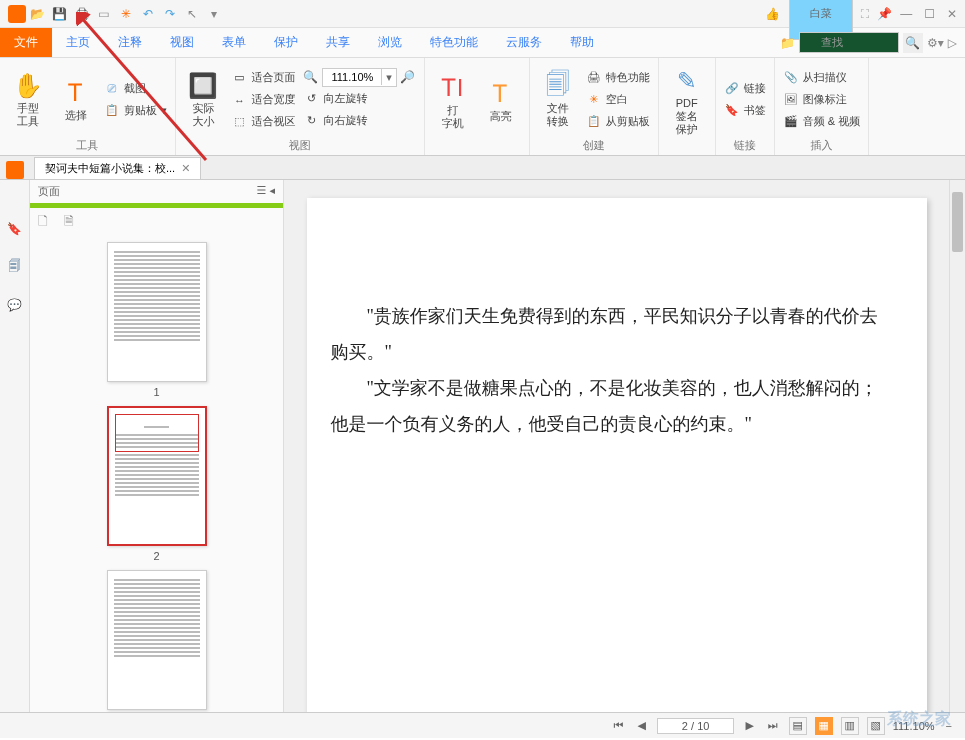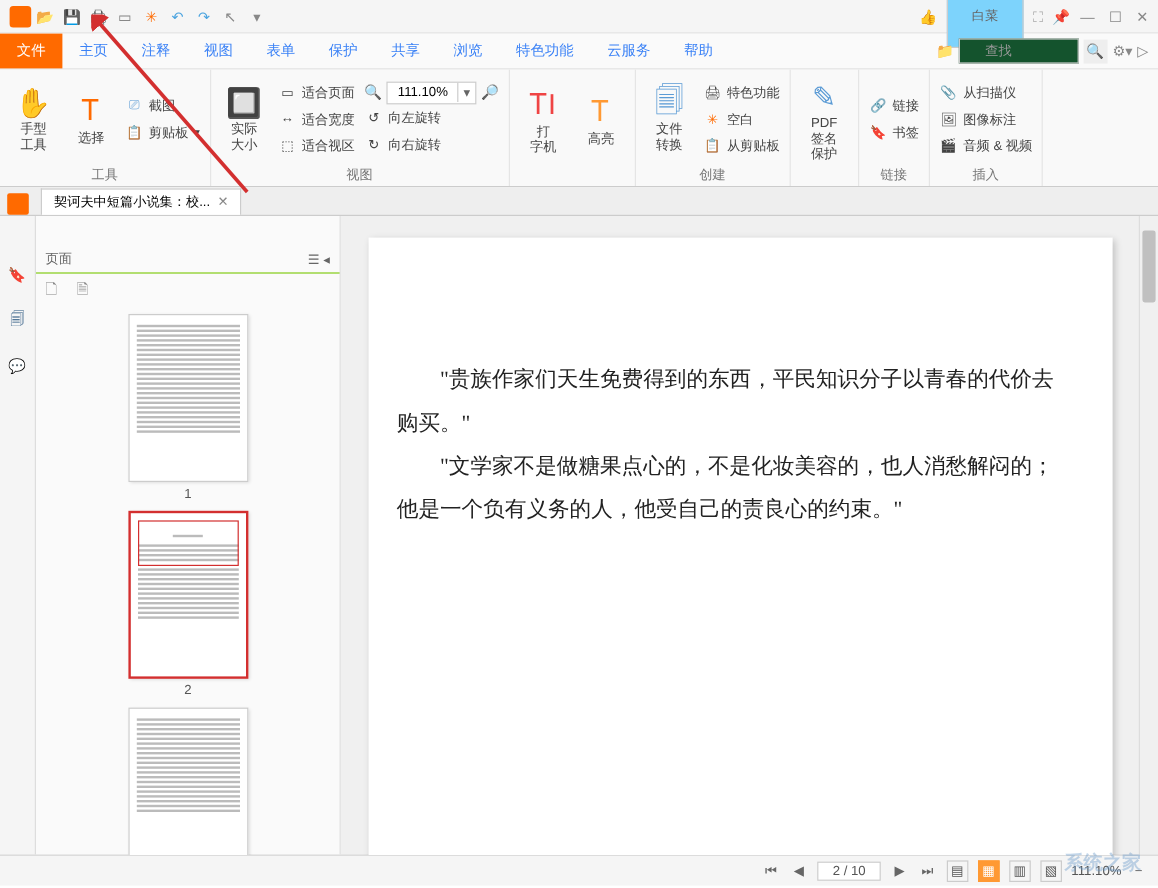--- a/index.html
+++ b/index.html
@@ -42,21 +42,21 @@
 .doctabs .dtab { background: #fff; border: 1px solid #ccc; border-bottom: none; padding: 3px 10px; font-size: 11px; display: flex; align-items: center; gap: 6px; margin-left: 4px; }
 .doctabs .close { color: #888; cursor: pointer; }
 .doctabs .translate-btn { margin-left: auto; background: #ff9933; color: #fff; padding: 3px 10px; font-size: 12px; display: flex; align-items: center; gap: 4px; }
 .doctabs .translate-btn .ico { background: #1565c0; color: #fff; font-size: 9px; padding: 1px 2px; }
 
 .workspace { display: flex; height: 532px; }
 .sidebar { width: 30px; background: #f5f5f5; border-right: 1px solid #ddd; display: flex; flex-direction: column; align-items: center; padding-top: 40px; gap: 20px; }
 .sidebar span { width: 18px; height: 18px; cursor: pointer; display: inline-flex; align-items: center; justify-content: center; }
 
 .thumbs-panel { width: 254px; background: #fafafa; border-right: 1px solid #ddd; display: flex; flex-direction: column; }
-.thumbs-header { padding: 4px 8px; border-bottom: 1px solid #84cc16; display: flex; align-items: flex-end; justify-content: space-between; color: #666; font-size: 11px; margin-top: 24px; }
+.thumbs-header { padding: 4px 8px; border-bottom: 5px solid #84cc16; display: flex; align-items: flex-start; justify-content: space-between; color: #666; font-size: 11px; }
 .thumbs-tools { padding: 4px 8px; display: flex; gap: 10px; }
 .thumbs-tools span { width: 16px; height: 16px; color: #888; }
 .thumbs-list { flex: 1; overflow-y: auto; padding: 10px 0; display: flex; flex-direction: column; align-items: center; gap: 8px; }
 .thumb { width: 100px; }
 .thumb .page { width: 100px; height: 140px; background: #fff; border: 1px solid #ccc; box-shadow: 1px 1px 3px rgba(0,0,0,0.15); position: relative; padding: 8px 6px; font-size: 3px; color: #888; line-height: 4px; overflow: hidden; }
 .thumb .page.selected { border: 2px solid #d32f2f; }
 .thumb .page .selection-box { position: absolute; top: 6px; left: 6px; right: 6px; height: 38px; border: 1.5px solid #d32f2f; }
 .thumb .num { text-align: center; font-size: 11px; color: #555; margin-top: 4px; }
 
 .canvas { flex: 1; background: #f0f0f0; position: relative; overflow: hidden; display: flex; }
@@ -64,21 +64,21 @@
 .page-view { background: #fff; margin: 0 auto; width: 620px; min-height: 800px; box-shadow: 2px 2px 6px rgba(0,0,0,0.2); padding: 100px 0 40px 0; position: relative; }
 .page-view .content { font-family: "SimSun", serif; font-size: 18px; line-height: 36px; color: #222; }
 .page-view h2 { text-align: center; font-size: 28px; font-weight: bold; letter-spacing: 40px; padding-left: 210px; margin-bottom: 60px; font-family: "SimHei", sans-serif; }
 .page-view p { text-indent: 2em; padding: 0 36px 0 24px; }
 .scrollbar-v { width: 16px; background: #f0f0f0; border-left: 1px solid #ddd; }
 .scrollbar-v .track { height: 100%; position: relative; }
 .scrollbar-v .thumb-bar { position: absolute; top: 12px; left: 2px; right: 2px; height: 60px; background: #c0c0c0; border-radius: 2px; }
 
 .statusbar { height: 26px; background: #f5f5f5; border-top: 1px solid #ccc; display: flex; align-items: center; padding: 0 10px; gap: 8px; font-size: 11px; color: #555; }
 .statusbar .nav-btn { cursor: pointer; padding: 0 3px; color: #666; }
-.statusbar .page-input { border: 1px solid #ccc; background: #fff; padding: 1px 12px; min-width: 44px; text-align: center; }
+.statusbar .page-input { border: 1px solid #ccc; background: #fff; padding: 1px 24px; min-width: 44px; text-align: center; }
 .statusbar .right { margin-left: auto; display: flex; align-items: center; gap: 8px; }
 .statusbar .view-btn { width: 18px; height: 18px; border: 1px solid #ccc; display: inline-flex; align-items: center; justify-content: center; cursor: pointer; }
 .statusbar .view-btn.active { background: #ff9933; border-color: #ff9933; color: #fff; }
 .watermark { position: absolute; bottom: 10px; right: 14px; color: rgba(100,150,200,0.4); font-size: 16px; font-weight: bold; z-index: 100; pointer-events: none; }
 
 .arrow-annotation { position: absolute; top: 12px; left: 76px; width: 140px; height: 150px; z-index: 50; pointer-events: none; }
 
 .tiny-lines div { height: 2px; background: #bbb; margin-bottom: 2px; }
 </style>
 </head>

